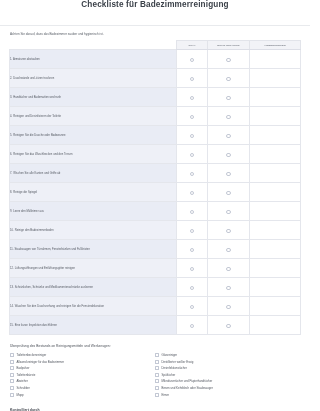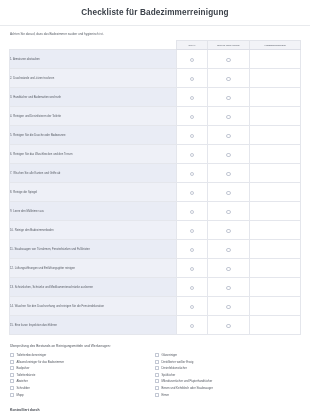--- a/index.html
+++ b/index.html
@@ -8,21 +8,21 @@
     background: #ffffff;
     font-family: "Liberation Sans", sans-serif;
     color: #4a4f57;
     overflow: hidden;
   }
   .page { width: 310px; height: 411px; position: relative; }
 
   
   .header {
     height: 26px;
-    display: flex; align-items: center; justify-content: center;
+    display: flex; justify-content: center;
     border-bottom: 1px solid #e8eaed;
   }
   .header h1 {
     font-size: 8.2px; font-weight: 600; color: #3b4149;
     letter-spacing: .15px;
   }
 
   
   .intro {
     padding: 6px 10px 4px 10px;

